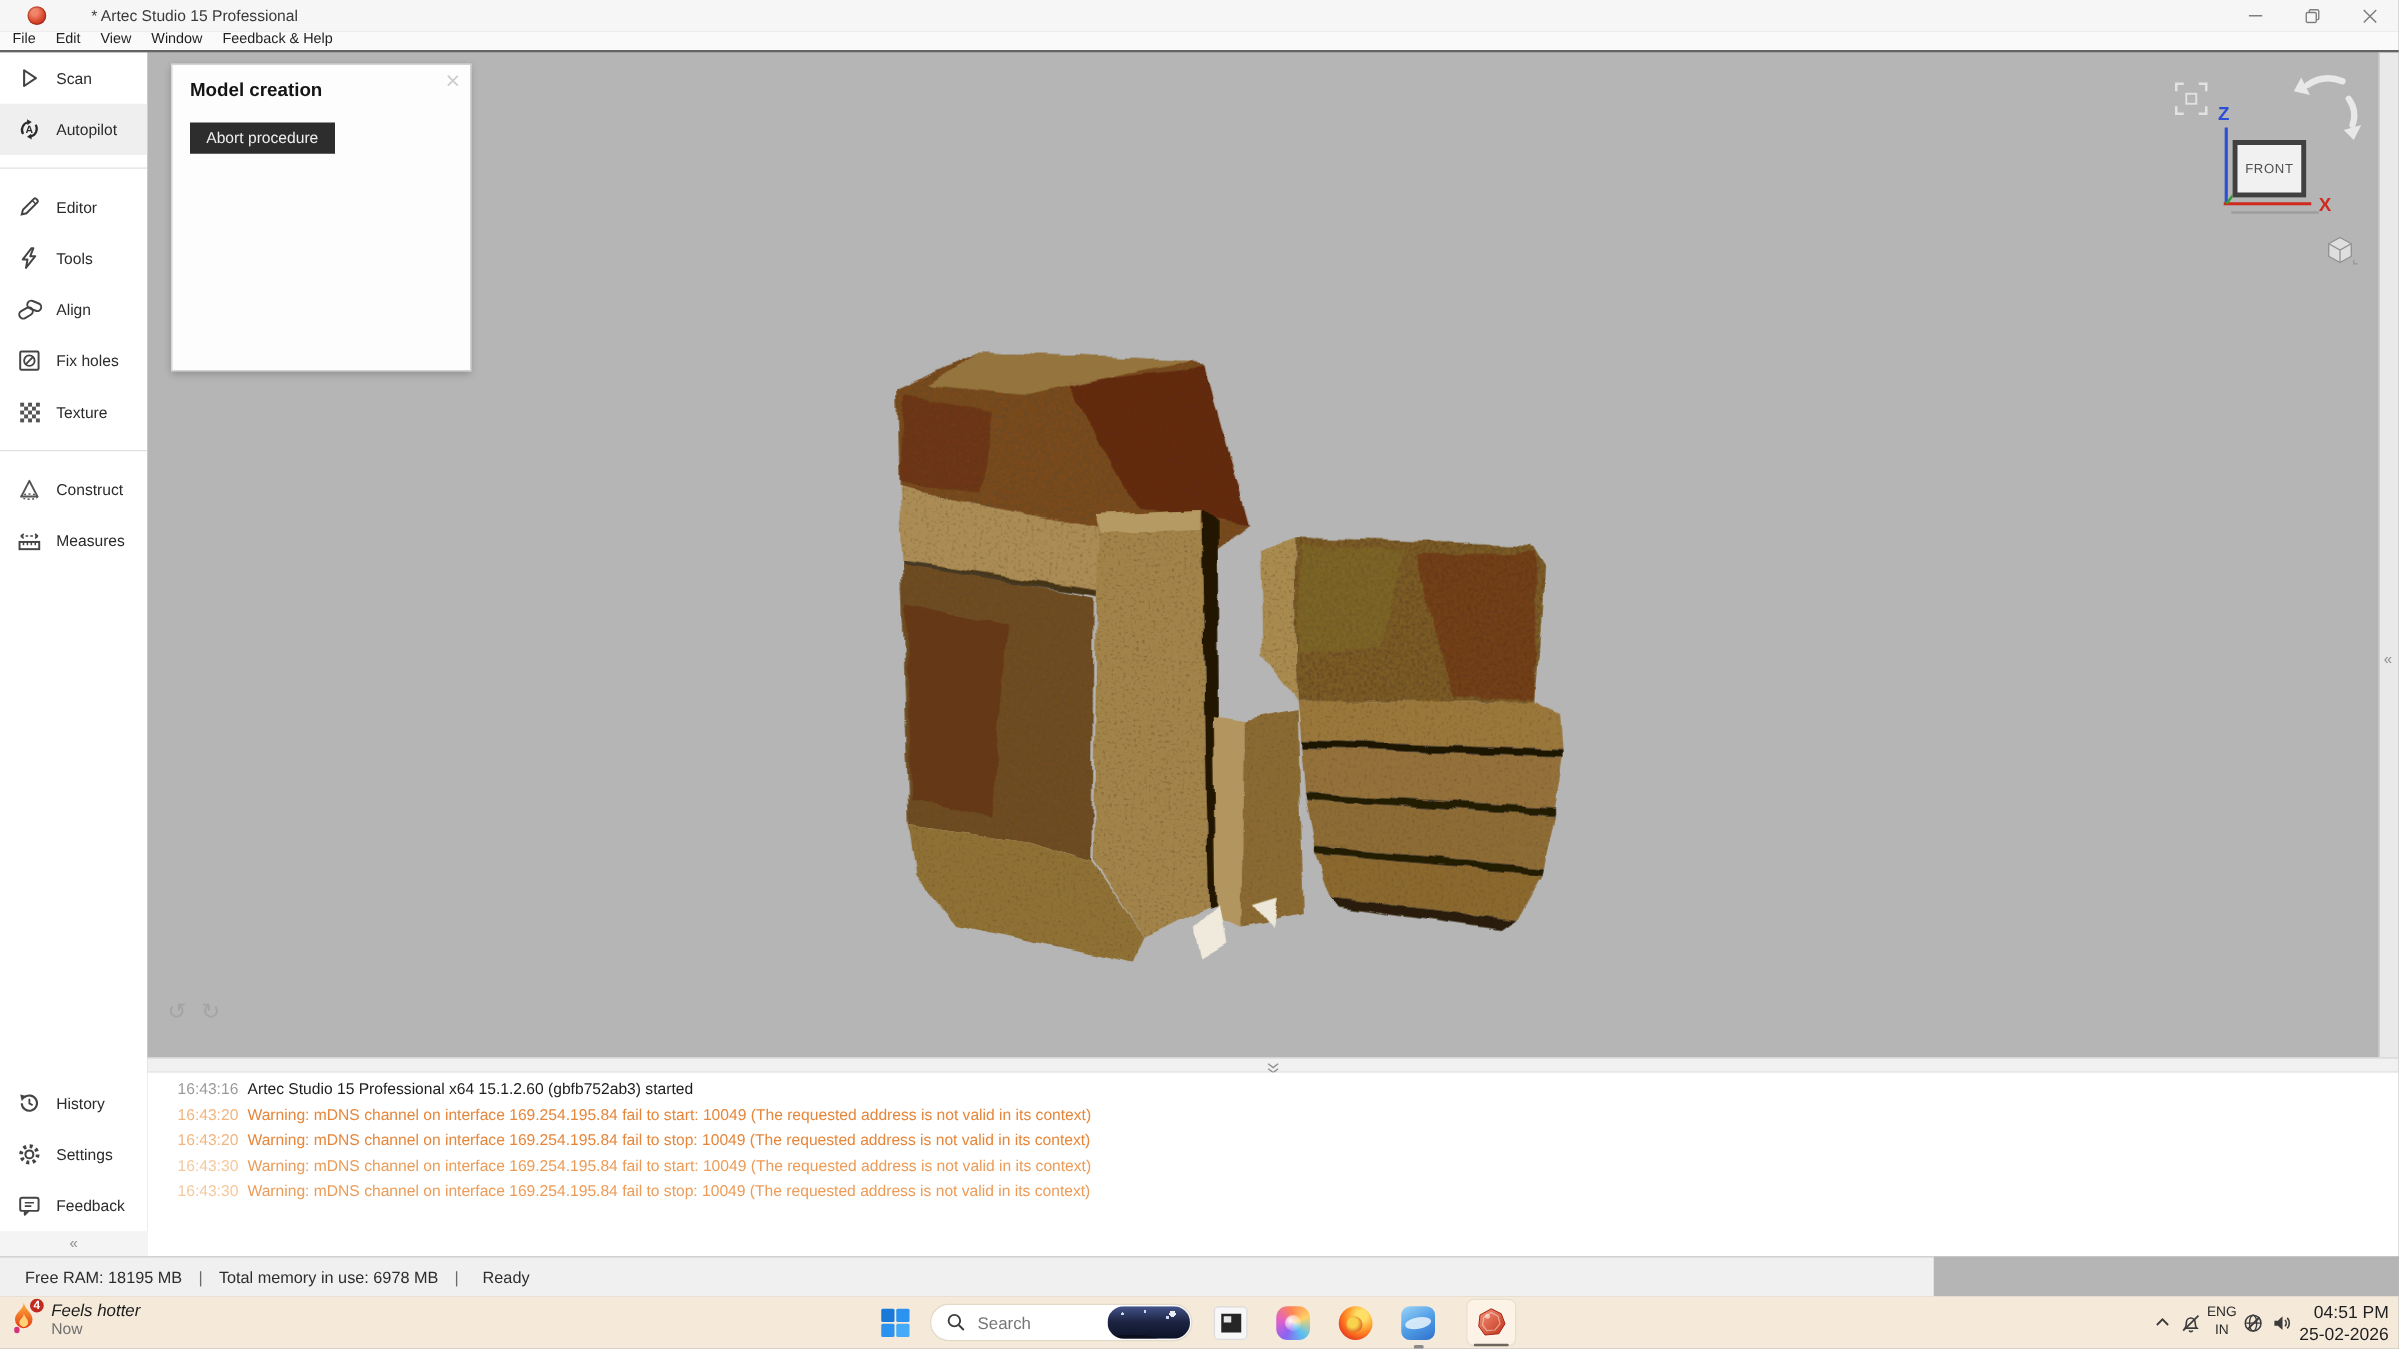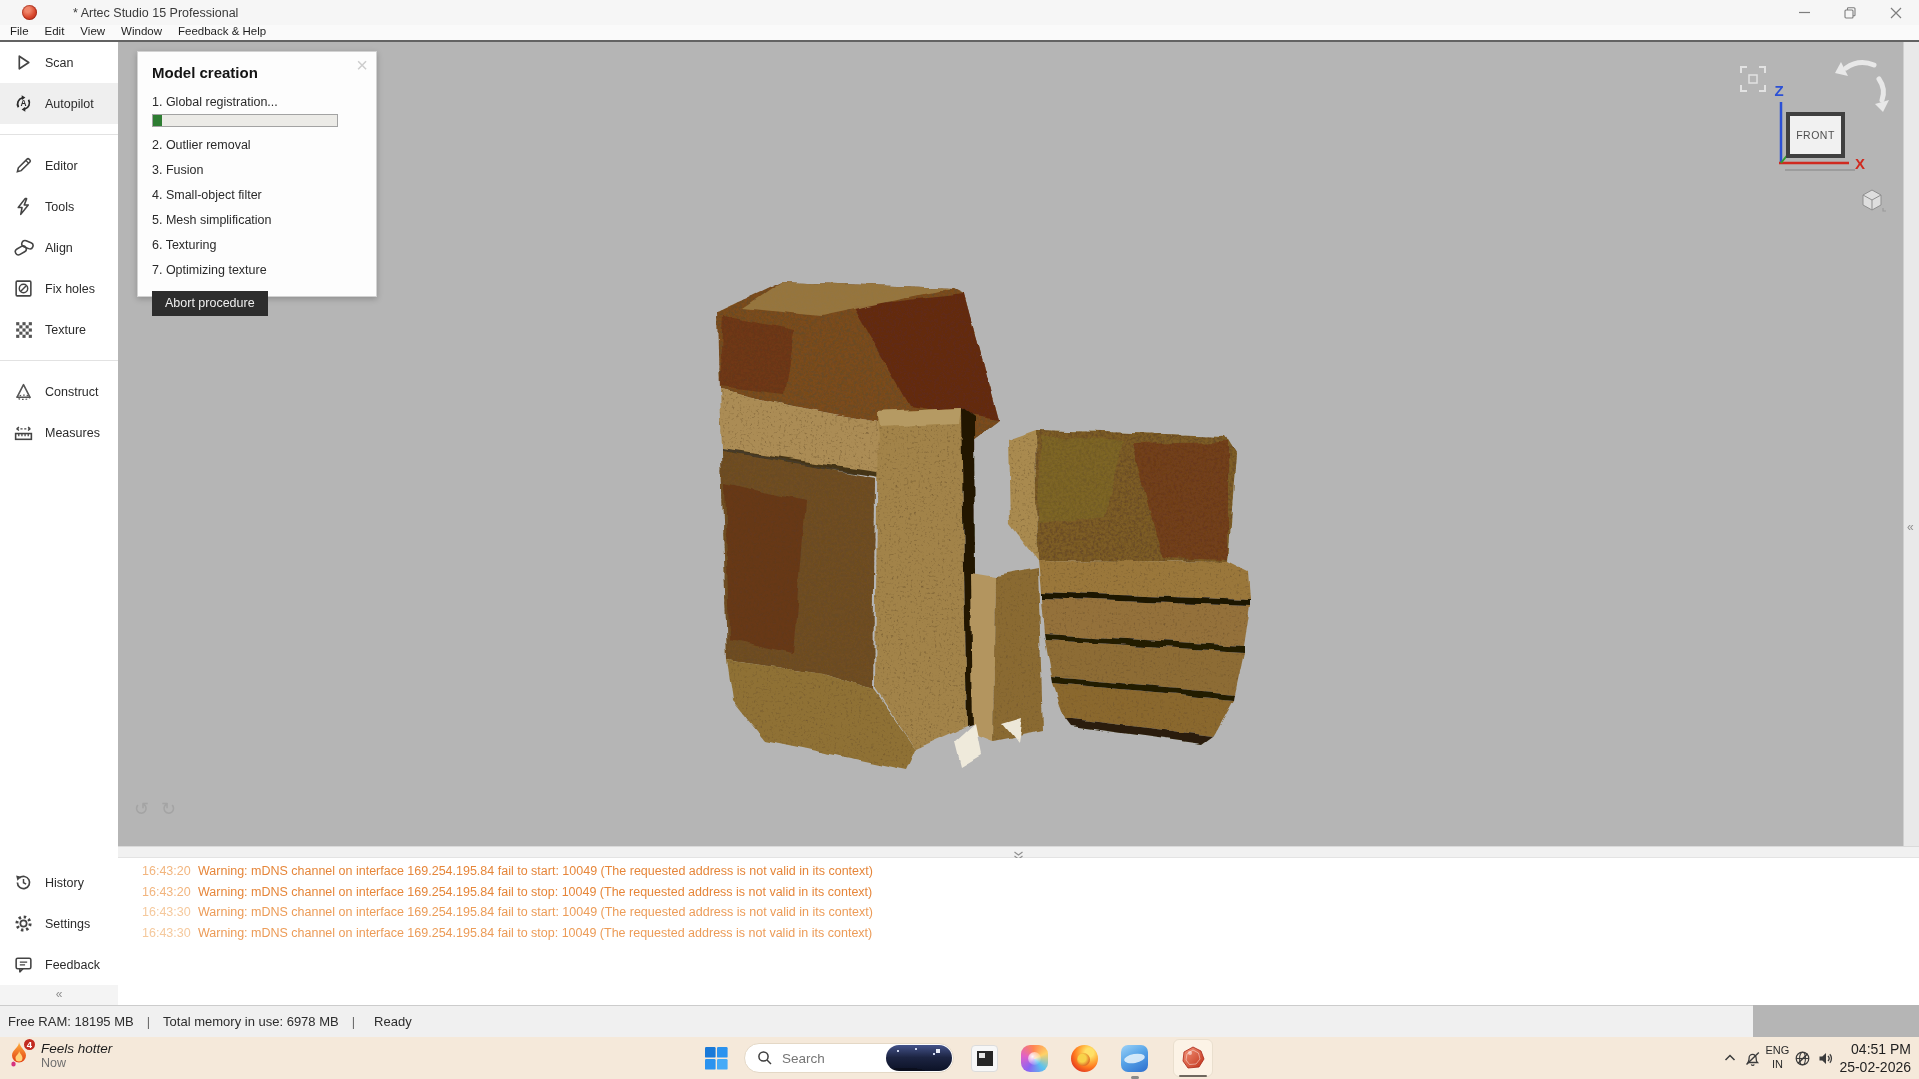--- a/index.html
+++ b/index.html
@@ -63,22 +63,22 @@
     border-top:1px solid #dadada; border-bottom:1px solid #e3e3e3; text-align:center; }
   .log-panel { position:absolute; left:118px; top:858px; width:1801px; height:147px; background:#ffffff;
     padding:6px 0 0 24px; }
   .log-line { font-size:12.5px; height:20.5px; white-space:nowrap; }
   .log-line .t { display:inline-block; width:56px; }
   .log-info .t { color:#9a9a9a; } .log-info .m { color:#1d1d1d; }
   .log-warn .t { color:#f2b57e; } .log-warn .m { color:#e6863a; }
   .log-warn2 .t { color:#f5c99d; } .log-warn2 .m { color:#ec9c58; }
 
   
-  .statusbar { position:absolute; left:0; top:1005px; width:1753px; height:32px; background:#f0f0f0;
-    border-top:1px solid #cccccc; display:flex; align-items:center; gap:13px; padding-left:8px;
+  .statusbar { position:absolute; left:0; top:1005px; width:1547px; height:32px; background:#f0f0f0;
+    border-top:1px solid #cccccc; display:flex; align-items:center; gap:13px; padding-left:20px;
     font-size:13px; color:#2d2d2d; }
   .statusbar .div { color:#6a6a6a; }
   .statusbar .ready { margin-left:6px; }
 
   
   .taskbar { position:absolute; left:0; top:1037px; width:1919px; height:42px; background:#f5e9da; }
   .weather { position:absolute; left:8px; top:3px; display:flex; align-items:center; gap:9px; }
   .flame-wrap { position:relative; width:24px; height:30px; }
   .badge { position:absolute; top:-3px; right:-5px; width:15px; height:15px; border-radius:50%;
     background:#c22a1f; border:2px solid #f5e9da; color:#fff; font-size:9.5px; font-weight:bold;
@@ -409,41 +409,30 @@
   </div>
 </div>
 
 <div class="right-strip">
   <span>«</span>
 </div>
 
 <div class="panel">
   <div class="panel-title">Model creation</div>
   <div class="panel-close">×</div>
-  <div>
-      <div class="step-row">1. Global registration...</div>
-      <div class="progress-track">
-        <span class="progress-fill" style="width: 5%; background: rgb(46, 125, 50);"></span>
-      </div>
-      <div class="step-row">2. Outlier removal</div>
-      <div class="step-row">3. Fusion</div>
-      <div class="step-row">4. Small-object filter</div>
-      <div class="step-row">5. Mesh simplification</div>
-      <div class="step-row">6. Texturing</div>
-      <div class="step-row">7. Optimizing texture</div>
-    </div>
   <div class="abort-btn">Abort procedure</div>
 </div>
 
 <div class="log-divider">
   <svg width="13" height="10" viewBox="0 0 13 10" style="margin-top:1px">
     <path d="M2.5 1l4 3 4-3 M2.5 5l4 3 4-3" stroke="#8f8f8f" fill="none" stroke-width="1.2"></path>
   </svg>
 </div>
 <div class="log-panel">
+    <div class="log-line log-info"><span class="t">16:43:16</span><span class="m">Artec Studio 15 Professional x64 15.1.2.60 (gbfb752ab3) started</span></div>
     <div class="log-line log-warn"><span class="t">16:43:20</span><span class="m">Warning: mDNS channel on interface 169.254.195.84 fail to start: 10049 (The requested address is not valid in its context)</span></div>
     <div class="log-line log-warn"><span class="t">16:43:20</span><span class="m">Warning: mDNS channel on interface 169.254.195.84 fail to stop: 10049 (The requested address is not valid in its context)</span></div>
     <div class="log-line log-warn2"><span class="t">16:43:30</span><span class="m">Warning: mDNS channel on interface 169.254.195.84 fail to start: 10049 (The requested address is not valid in its context)</span></div>
     <div class="log-line log-warn2"><span class="t">16:43:30</span><span class="m">Warning: mDNS channel on interface 169.254.195.84 fail to stop: 10049 (The requested address is not valid in its context)</span></div>
   </div>
 
 <div class="statusbar">
   <span>Free RAM: 18195 MB</span>
   <span class="div">|</span>
   <span>Total memory in use: 6978 MB</span>

